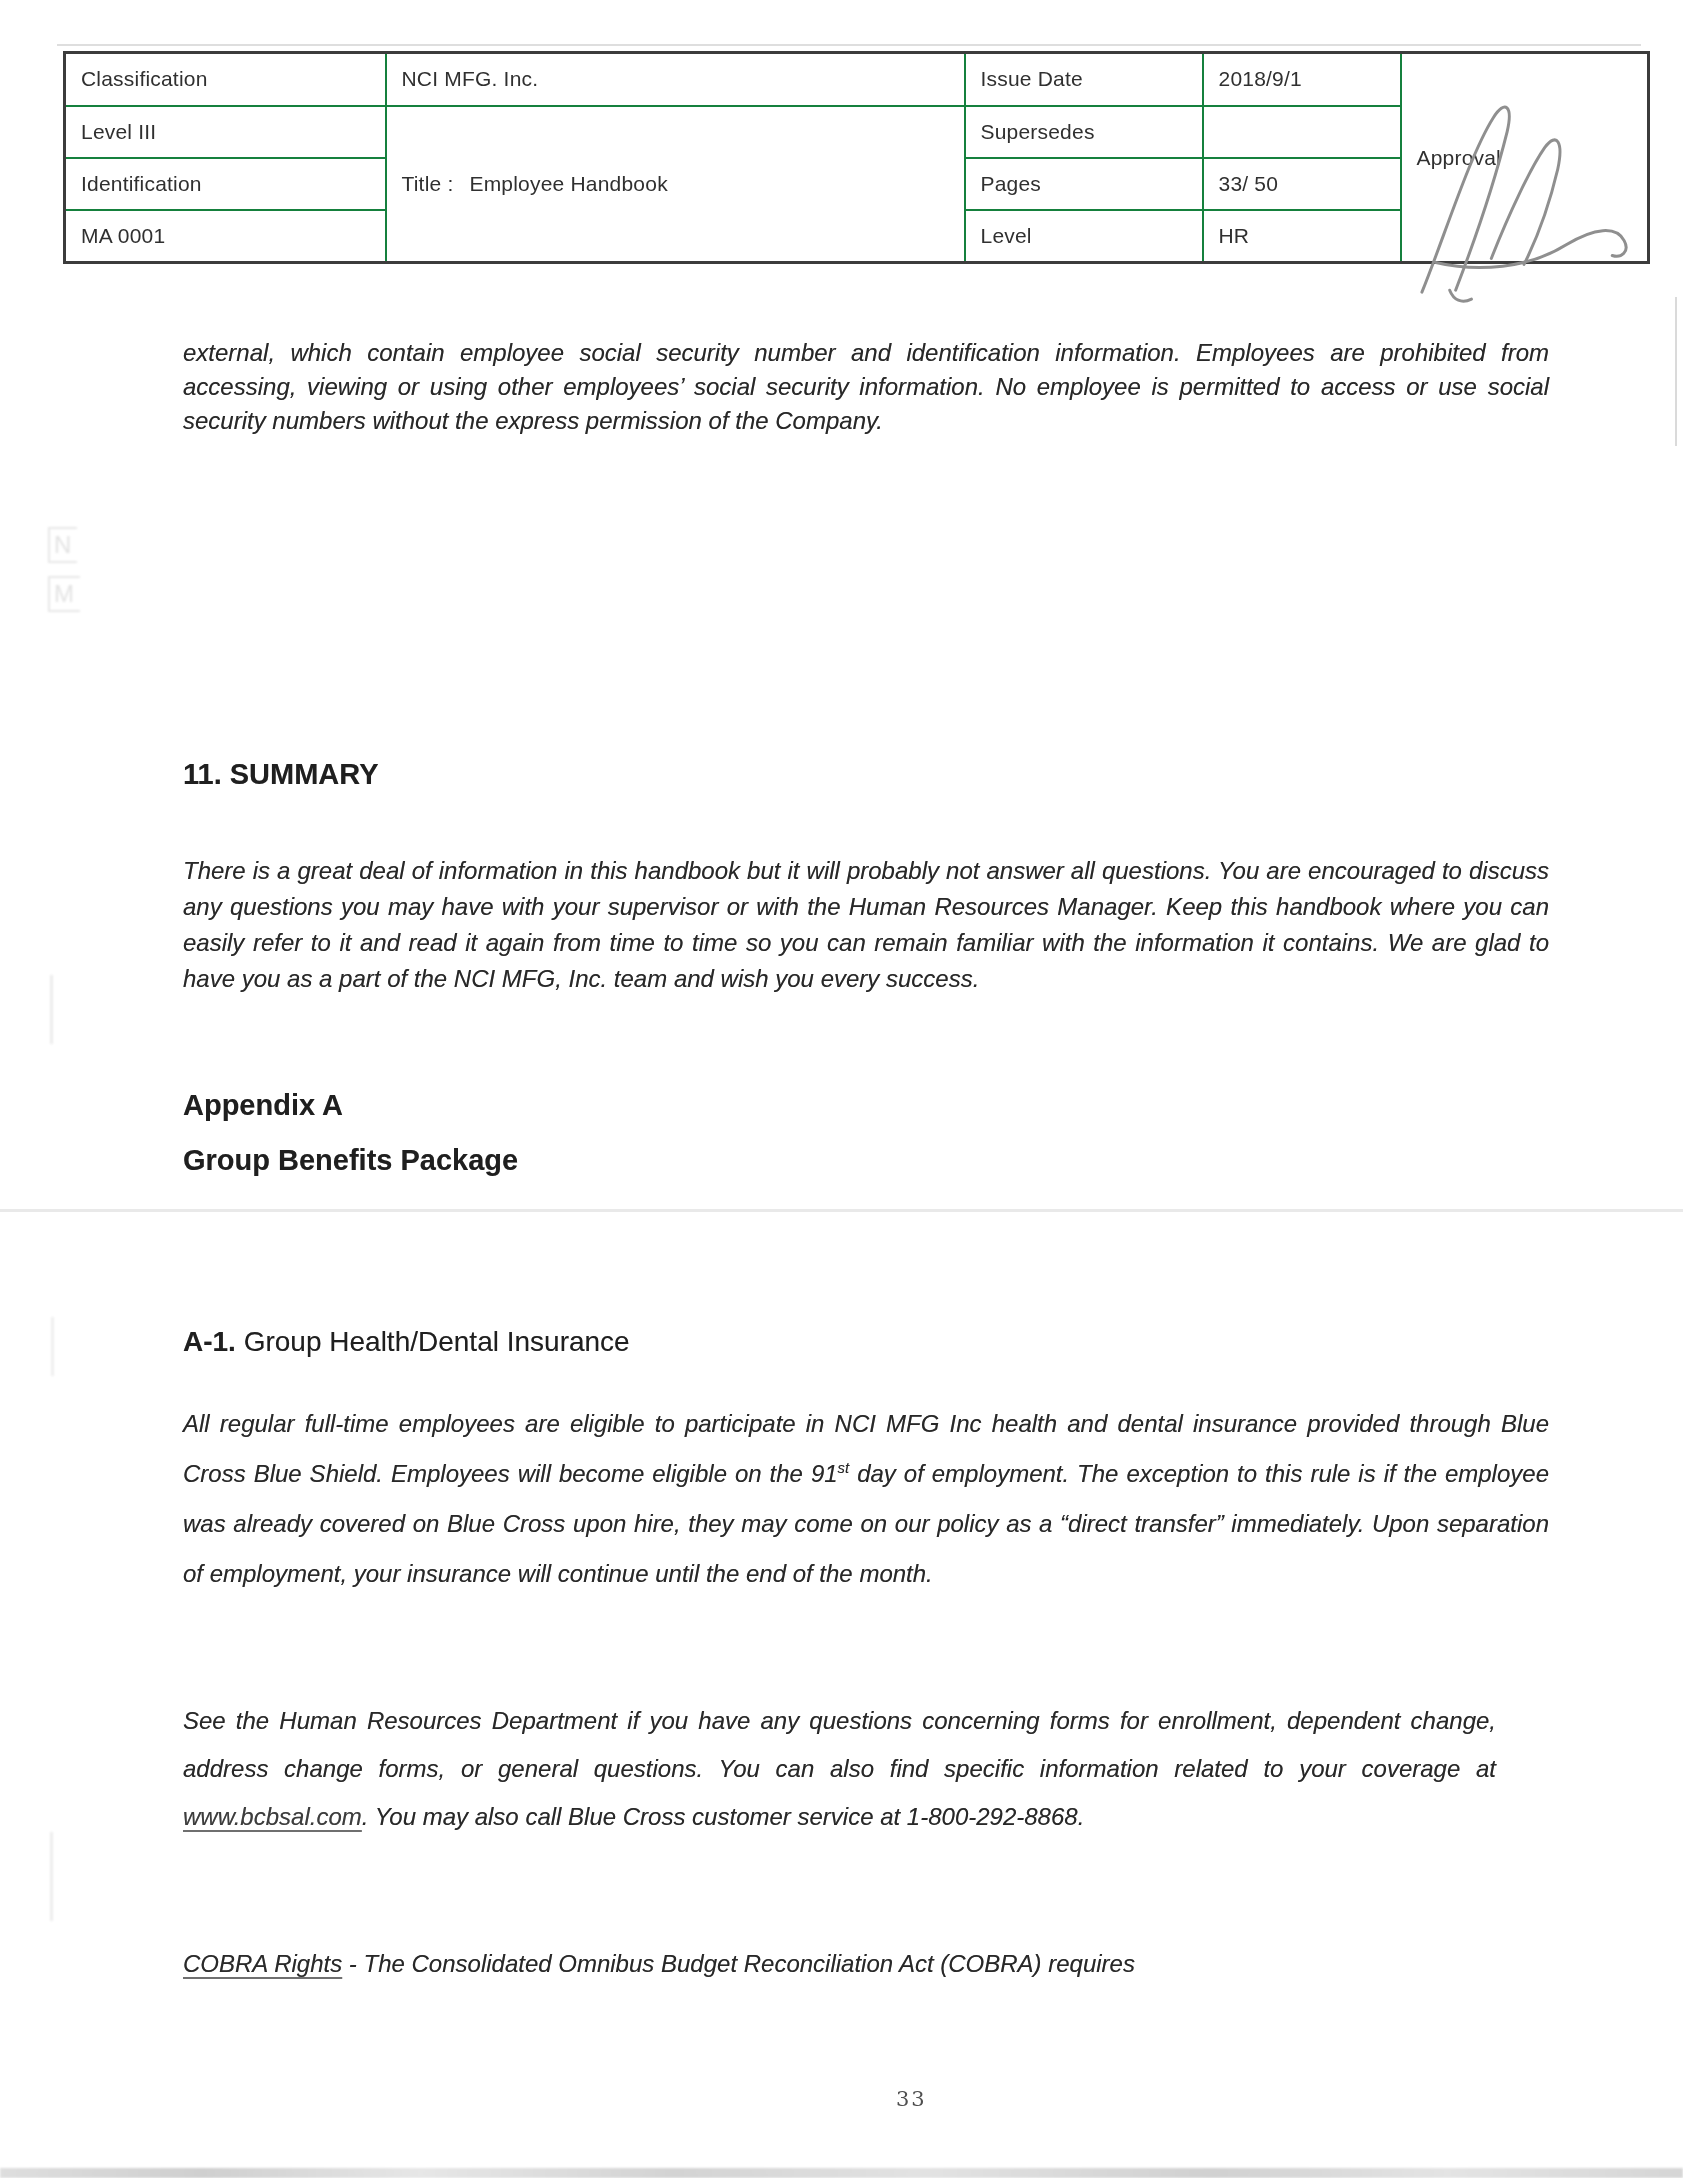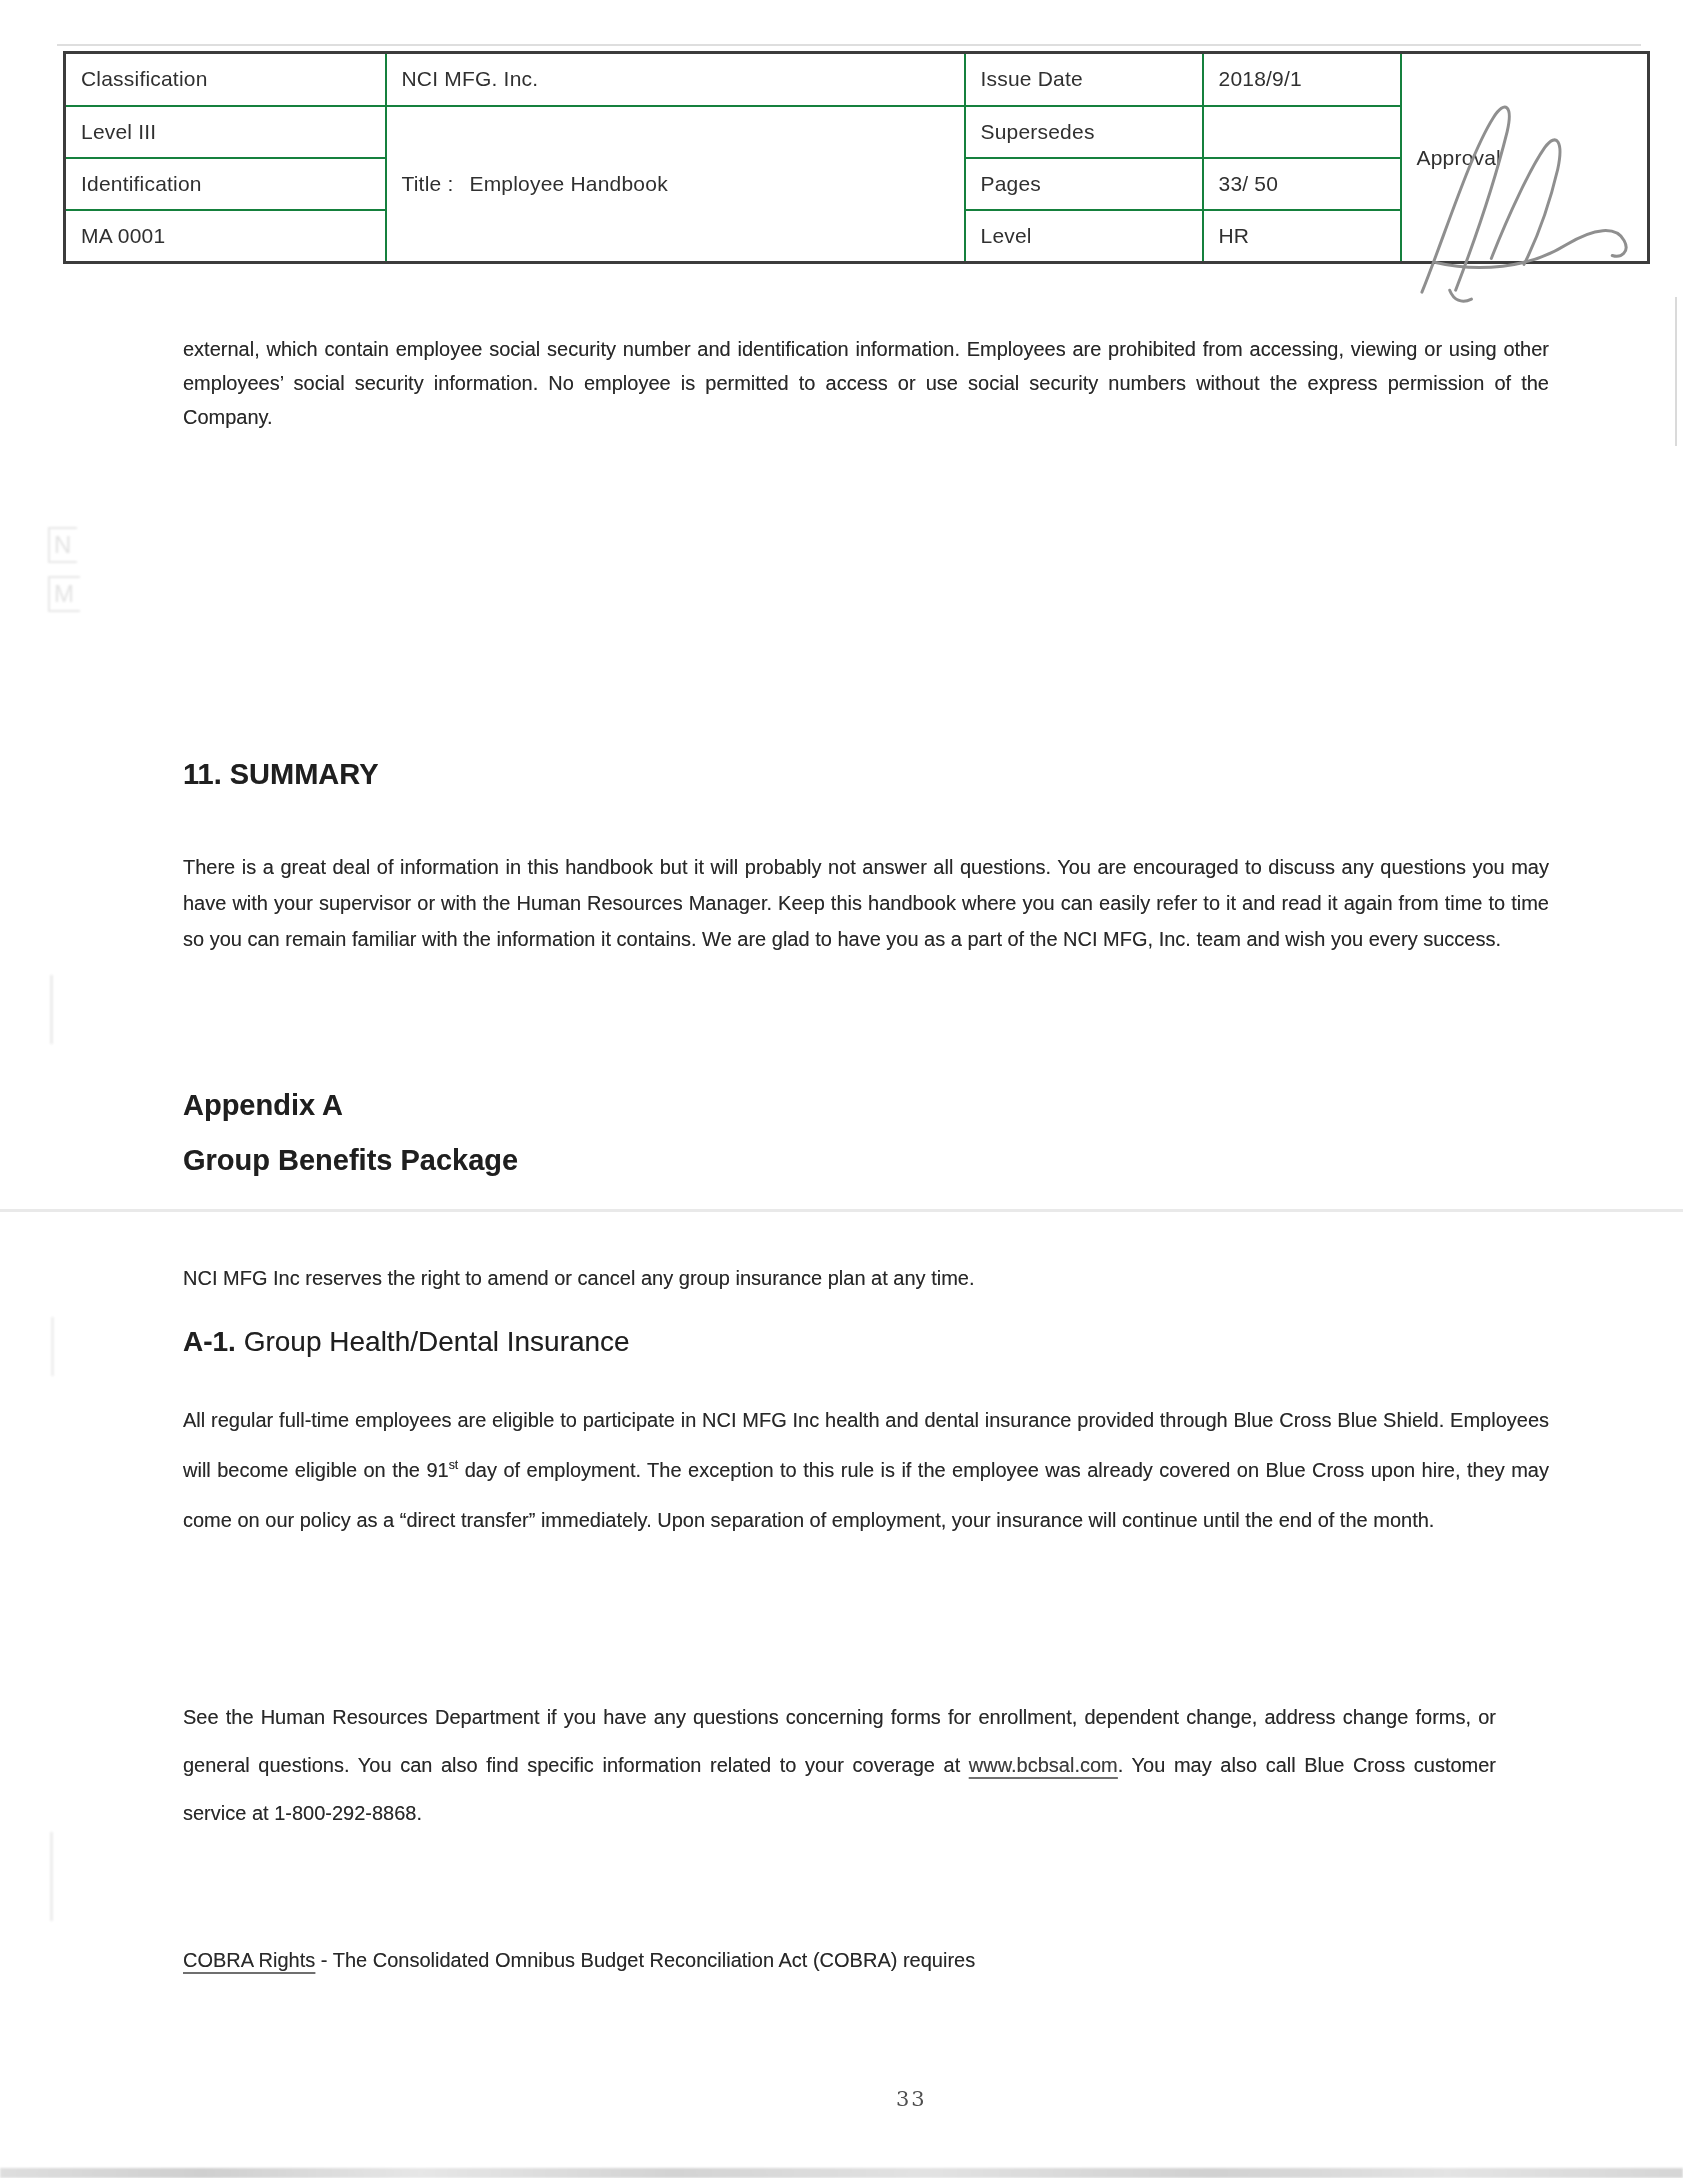--- a/index.html
+++ b/index.html
@@ -31,23 +31,24 @@
   td.title-cell{vertical-align:top;padding-top:16px;}
   td.approval-cell{position:relative;vertical-align:top;padding-top:12px;}
   .sig-svg{position:absolute;left:6px;top:30px;overflow:visible;}
   .sig-svg path{fill:none;stroke:#8f8f8f;stroke-width:3;stroke-linecap:round;}
   .title-gap{display:inline-block;width:16px;}
 
   
   .para{
     position:absolute;left:183px;width:1366px;
     text-align:justify;
-    font-size:20px;line-height:34px;
+    font-size:24px;line-height:34px;
     color:#282828;
     text-shadow:0 0 0.5px rgba(45,45,45,.45);
+    font-style:italic;
   }
   .loose{line-height:50px;}
   .h-bold{
     position:absolute;left:183px;
     font-size:29px;font-weight:bold;color:#1f1f1f;
     text-shadow:0 0 0.5px rgba(30,30,30,.4);
   }
   .inline-b{font-weight:bold;}
   .u-link{text-decoration:underline;text-underline-offset:5px;text-decoration-color:#6f6f6f;color:#3d3d3d;}
   sup{font-size:.62em;vertical-align:super;line-height:0;}
@@ -127,21 +128,20 @@
   <div class="h-bold" style="top:758px;">11. SUMMARY</div>
 
   <p class="para" style="top:829px;line-height:36px;">There is a great deal of information in this handbook but it will probably not answer all questions.  You are encouraged to discuss any questions you may have with your supervisor or with the Human Resources Manager.  Keep this handbook where you can easily refer to it and read it again from time to time so you can remain familiar with the information it contains.  We are glad to have you as a part of the NCI MFG, Inc. team and wish you every success.</p>
 
   <div class="h-bold" style="top:1089px;">Appendix A</div>
 
   <div class="h-bold" style="top:1144px;">Group Benefits Package</div>
 
   <div class="faint-line"></div>
 
-  <p class="para" style="top:1241px;text-align:left;">NCI MFG Inc reserves the right to amend or cancel any group insurance plan at any time.</p>
 
   <div class="h-bold" style="top:1326px;font-size:28px;"><span class="inline-b">A-1.</span><span style="font-weight:normal;"> Group Health/Dental Insurance</span></div>
 
   <p class="para loose" style="top:1375px;"><span>All regular full-time employees are eligible to participate in NCI MFG Inc health and dental insurance provided through Blue Cross Blue Shield.  Employees will become eligible on the 91</span><sup>st</sup><span> day of employment. The exception to this rule is if the employee was already covered on Blue Cross upon hire, they may come on our policy as a “direct transfer” immediately.  Upon separation of employment, your insurance will continue until the end of the month.</span></p>
 
   <p class="para loose" style="top:1673px;width:1313px;line-height:48px;"><span>See the Human Resources Department if you have any questions concerning  forms for enrollment, dependent change, address change forms, or general questions.  You can also find specific information related to your coverage at </span><span class="u-link">www.bcbsal.com</span><span>.  You may also call Blue Cross customer service at 1-800-292-8868.</span></p>
 
   <p class="para" style="top:1923px;text-align:left;width:1386px;"><span class="u-link" style="color:#2a2a2a;">COBRA Rights</span><span> - The Consolidated Omnibus Budget Reconciliation Act (COBRA) requires</span></p>
 
   <div class="artifact artifact-box" style="left:48px;top:527px;">N</div>

